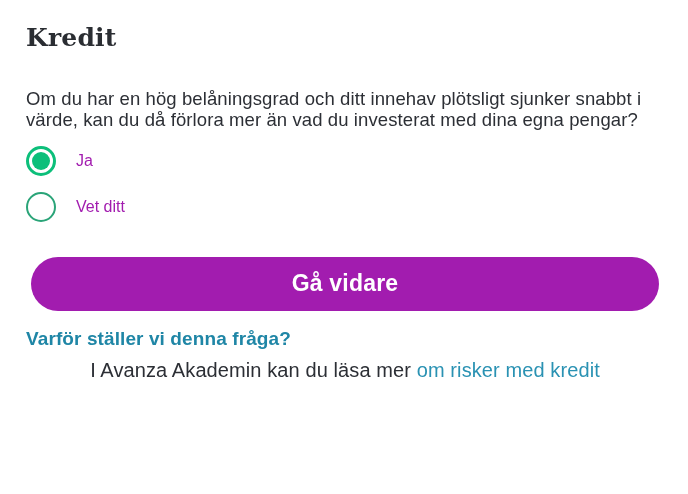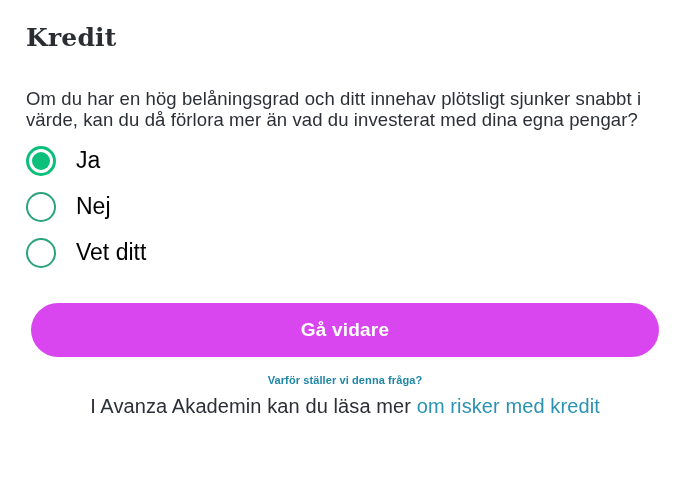--- a/index.html
+++ b/index.html
@@ -60,44 +60,43 @@
   }
   .option-row.selected .radio-outer::after {
     content: "";
     position: absolute;
     inset: 3px;
     border-radius: 50%;
     background: #0cbf7a;
   }
   .option-label {
     margin-left: 20px;
-    font-size: 23px;
-    color: #000000;
+    font-size: 16px;
+    color: #a21caf;
   }
   .submit-btn {
     display: block;
     box-sizing: border-box;
     width: 628px;
     height: 54px;
     margin: 35px auto 0 auto;
     border: none;
     border-radius: 27px;
-    background: #d946ef;
+    background: #a21caf;
     color: #ffffff;
     font-family: "Liberation Sans", sans-serif;
-    font-size: 19px;
+    font-size: 23px;
     font-weight: 700;
     letter-spacing: 0.2px;
     cursor: pointer;
   }
   .why-link {
     display: block;
     margin-top: 17px;
-    text-align: center;
-    font-size: 11px;
+    font-size: 19px;
     font-weight: 700;
     color: #1f86a6;
     text-decoration: none;
     letter-spacing: 0.1px;
   }
   .footer-line {
     margin-top: 9px;
     text-align: center;
     font-size: 20px;
     color: #2c2f35;
@@ -118,24 +117,20 @@
 
   <p class="question">Om du har en hög belåningsgrad och ditt innehav plötsligt sjunker snabbt i värde, kan du då förlora mer än vad du investerat med dina egna pengar?</p>
 
   <div class="options">
 
     <div class="option-row selected">
       <span class="radio-outer"></span>
       <span class="option-label">Ja</span>
     </div>
 
-    <div class="option-row">
-      <span class="radio-outer"></span>
-      <span class="option-label">Nej</span>
-    </div>
 
     <div class="option-row">
       <span class="radio-outer"></span>
       <span class="option-label">Vet ditt</span>
     </div>
 
   </div>
 
   <button class="submit-btn">Gå vidare</button>
 

